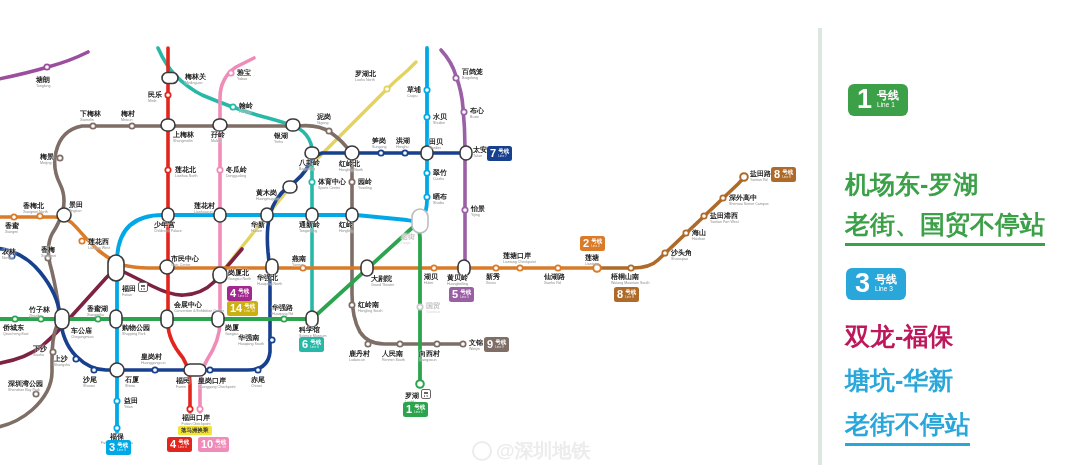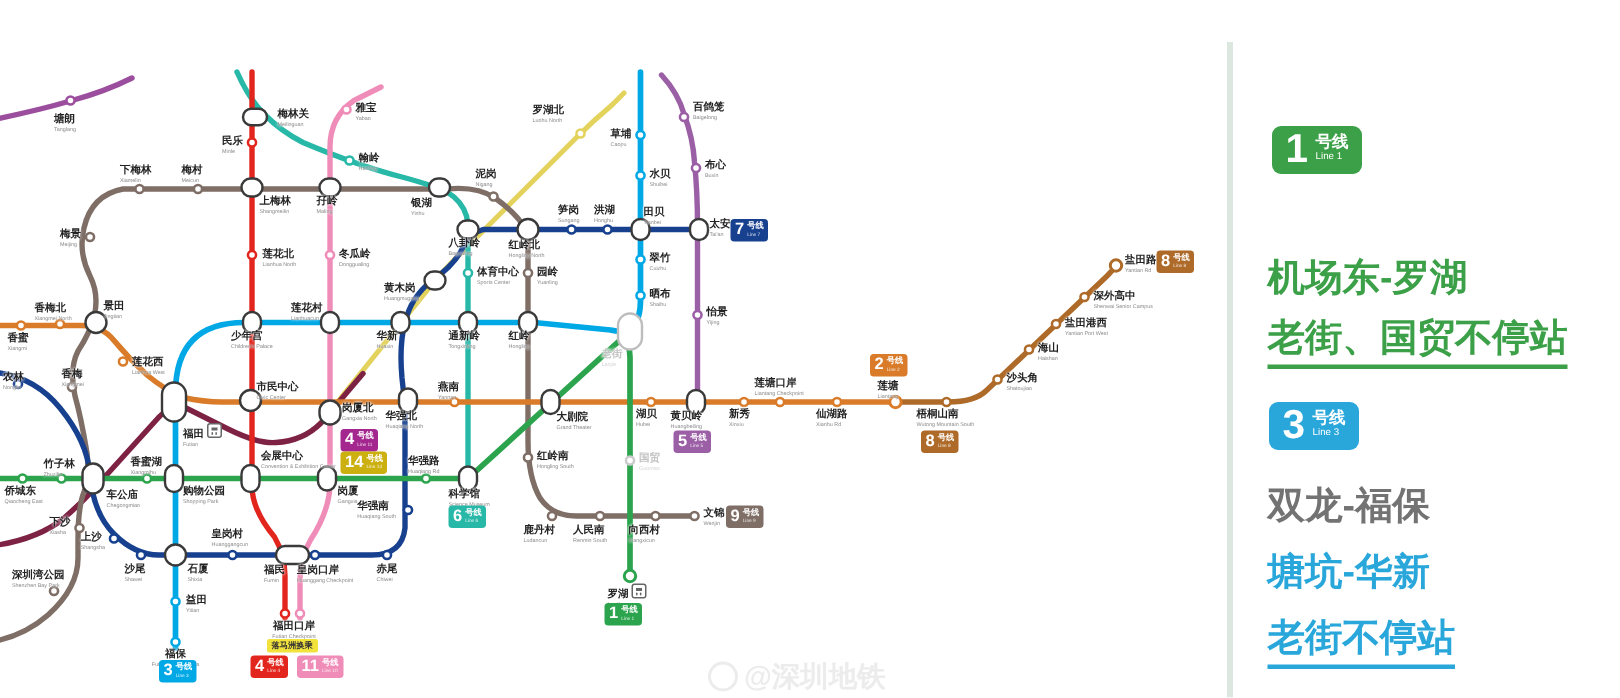--- a/index.html
+++ b/index.html
@@ -171,21 +171,21 @@
   <div class="route" style="top:168px;color:#3BA047">机场东-罗湖</div>
   <div class="route underline" style="top:208px;color:#3BA047">老街、国贸不停站</div>
 
   <div class="panel-badge" style="left:846px;top:268px;background:#29A7DB">
     <span class="num">3</span>
     <span class="pcol">
       <span class="cn">号线</span>
       <span class="en">Line 3</span>
     </span>
   </div>
-  <div class="route" style="top:320px;color:#737373">双龙-福保</div>
+  <div class="route" style="top:320px;color:#be185d">双龙-福保</div>
   <div class="route underline" style="top:408px;color:#29A7DB">老街不停站</div>
   <div class="route" style="top:364px;color:#29A7DB">塘坑-华新</div>
 
   <div class="watermark">
     <span class="wm-icon"></span>
     <span>@深圳地铁</span>
   </div>
 <div class="st-label" style="left: 3px; top: 324px;"><span>侨城东</span><span class="en">Qiaocheng East</span></div>
     <div class="st-label" style="left: 29px; top: 306px;"><span>竹子林</span><span class="en">Zhuzilin</span></div>
     <div class="st-label" style="left: 71px; top: 327px;"><span>车公庙</span><span class="en">Chegongmiao</span></div>
@@ -319,21 +319,21 @@
       </span>
     </div>
     <div class="line-badge" style="left: 167px; top: 437px; background: rgb(227, 38, 29);">
       <span class="num">4</span>
       <span class="bcol">
         <span class="cn">号线</span>
         <span class="en">Line 4</span>
       </span>
     </div>
     <div class="line-badge" style="left: 198px; top: 437px; background: rgb(240, 140, 184);">
-      <span class="num">11</span>
+      <span class="num">10</span>
       <span class="bcol">
         <span class="cn">号线</span>
         <span class="en">Line 10</span>
       </span>
     </div>
     <div class="line-badge" style="left: 227px; top: 286px; background: rgb(163, 39, 143);">
       <span class="num">4</span>
       <span class="bcol">
         <span class="cn">号线</span>
         <span class="en">Line 11</span>

